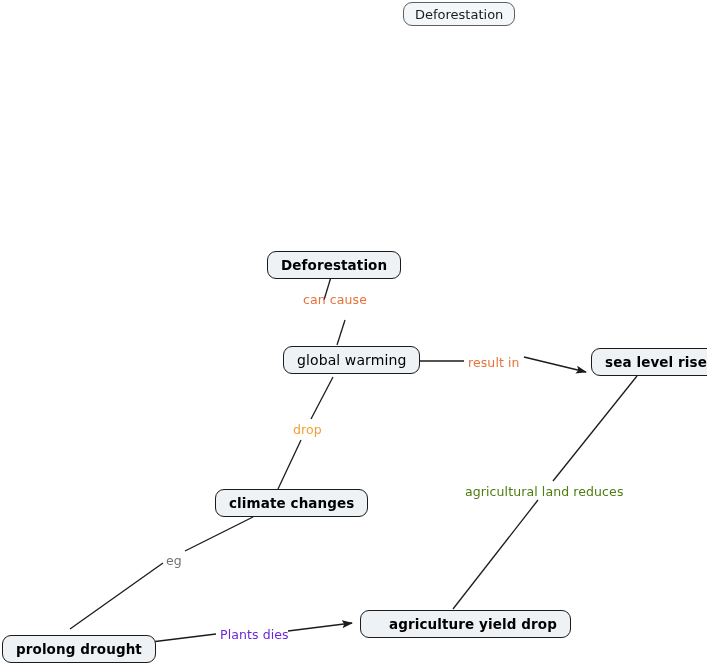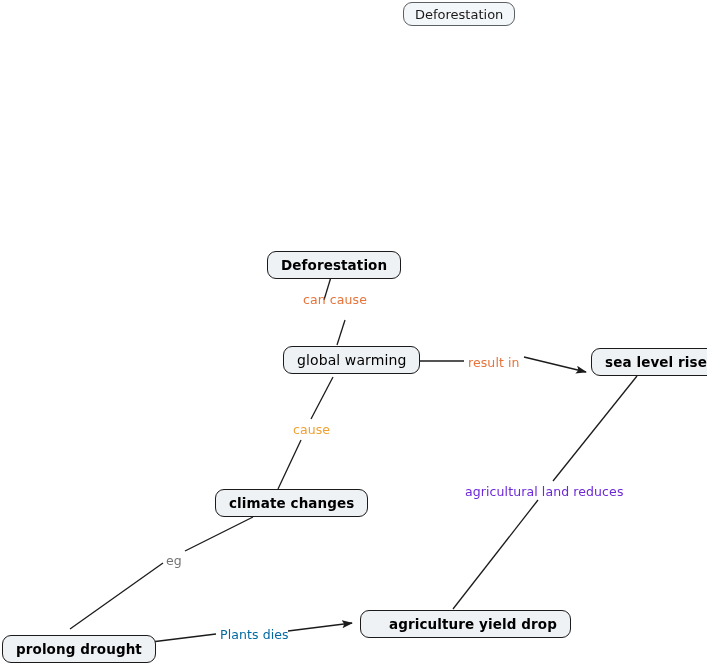--- a/index.html
+++ b/index.html
@@ -134,21 +134,21 @@
   </div>
 
   <div class="node" style="left:2px; top:635px;align-items:center;">
     <span>prolong drought</span>
   </div>
 
   <div class="edge-label" style="left:303px; top:292px; color:#e8733a;">can cause</div>
 
   <div class="edge-label" style="left:468px; top:355px; color:#e8733a;">result in</div>
 
-  <div class="edge-label" style="left:293px; top:422px; color:#f0a030;">cause</div>
+  <div class="edge-label" style="left:293px; top:422px; color:#f0a030;">drop</div>
 
-  <div class="edge-label" style="left:465px; top:484px; color:#6d28d9;">agricultural land reduces</div>
+  <div class="edge-label" style="left:465px; top:484px; color:#4d7c0f;">agricultural land reduces</div>
 
   <div class="edge-label" style="left:166px; top:553px; color:#737373;">eg</div>
 
-  <div class="edge-label" style="left:220px; top:627px; color:#0369a1;">Plants dies</div>
+  <div class="edge-label" style="left:220px; top:627px; color:#6d28d9;">Plants dies</div>
 
 </div>
 
 </body></html>

